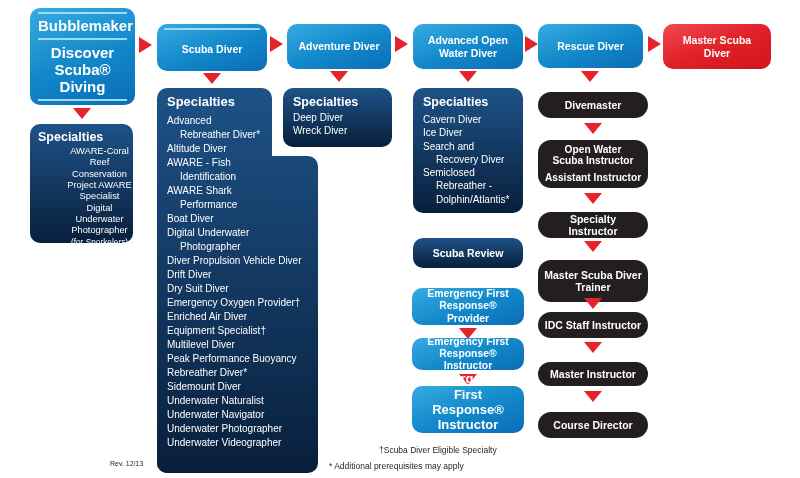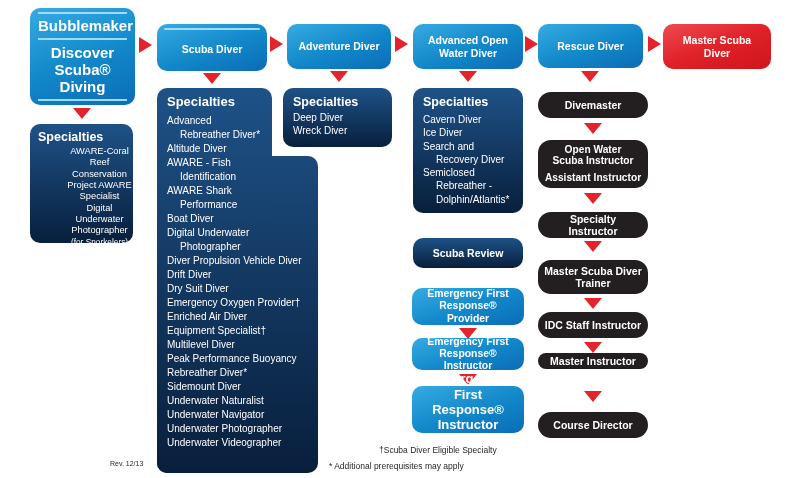--- a/index.html
+++ b/index.html
@@ -200,31 +200,31 @@
     <div class="sep-cyan"></div>
     <div class="lbl" style="font-size:10.2px;">Assistant Instructor</div>
   </div>
   <div class="arrow-d" style="left:584px;top:193px;"></div>
 
   <div class="box blackbox" style="left:538px;top:212px;width:110px;height:26px;">
     <div class="lbl">Specialty Instructor</div>
   </div>
   <div class="arrow-d" style="left:584px;top:241px;"></div>
 
-  <div class="box blackbox" style="left:538px;top:260px;width:110px;height:34px;">
+  <div class="box blackbox" style="left:538px;top:260px;width:110px;height:42px;">
     <div class="lbl" style="max-width:100px;">Master Scuba Diver Trainer</div>
   </div>
   <div class="arrow-d" style="left:584px;top:298px;"></div>
 
   <div class="box blackbox" style="left:538px;top:312px;width:110px;height:26px;">
     <div class="lbl">IDC Staff Instructor</div>
   </div>
   <div class="arrow-d" style="left:584px;top:342px;"></div>
 
-  <div class="box blackbox" style="left:538px;top:353px;width:110px;height:16px;">
+  <div class="box blackbox" style="left:538px;top:362px;width:110px;height:24px;">
     <div class="lbl">Master Instructor</div>
   </div>
   <div class="arrow-d" style="left:584px;top:391px;"></div>
 
   <div class="box blackbox" style="left:538px;top:412px;width:110px;height:26px;">
     <div class="lbl">Course Director</div>
   </div>
 
   <div class="fnote" style="left:331px;top:445px;margin-left:48px;">†Scuba Diver Eligible Specialty</div>
   <div class="fnote" style="left:329px;top:461px;">* Additional prerequisites may apply</div>

